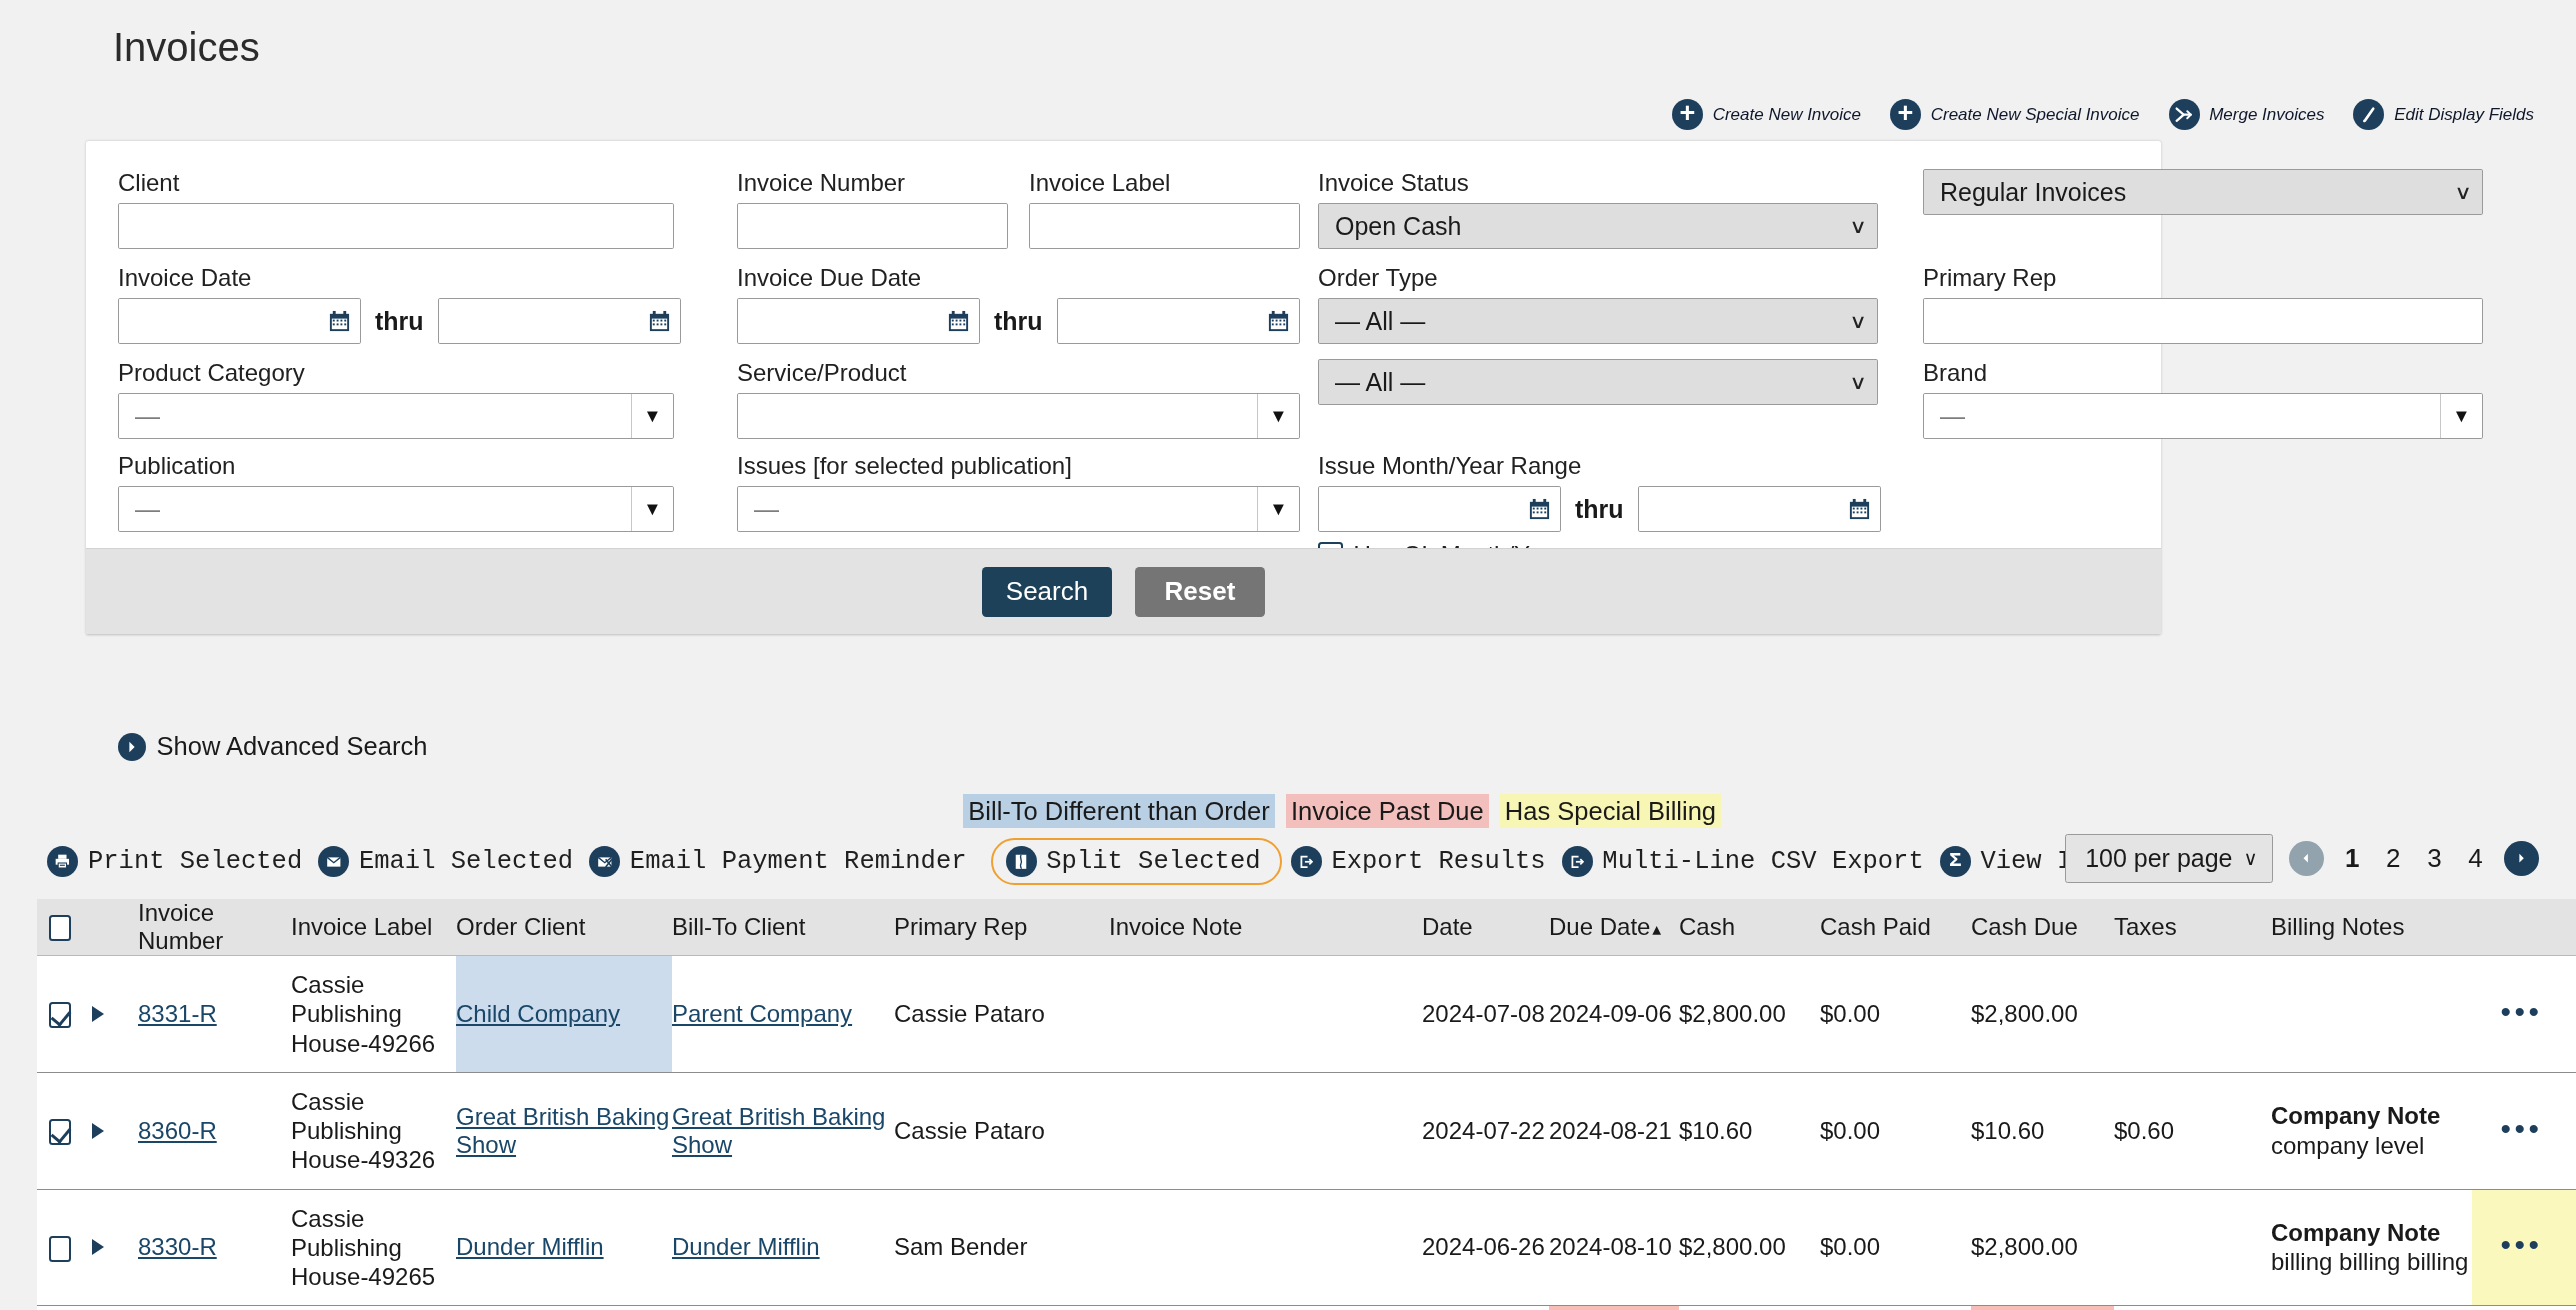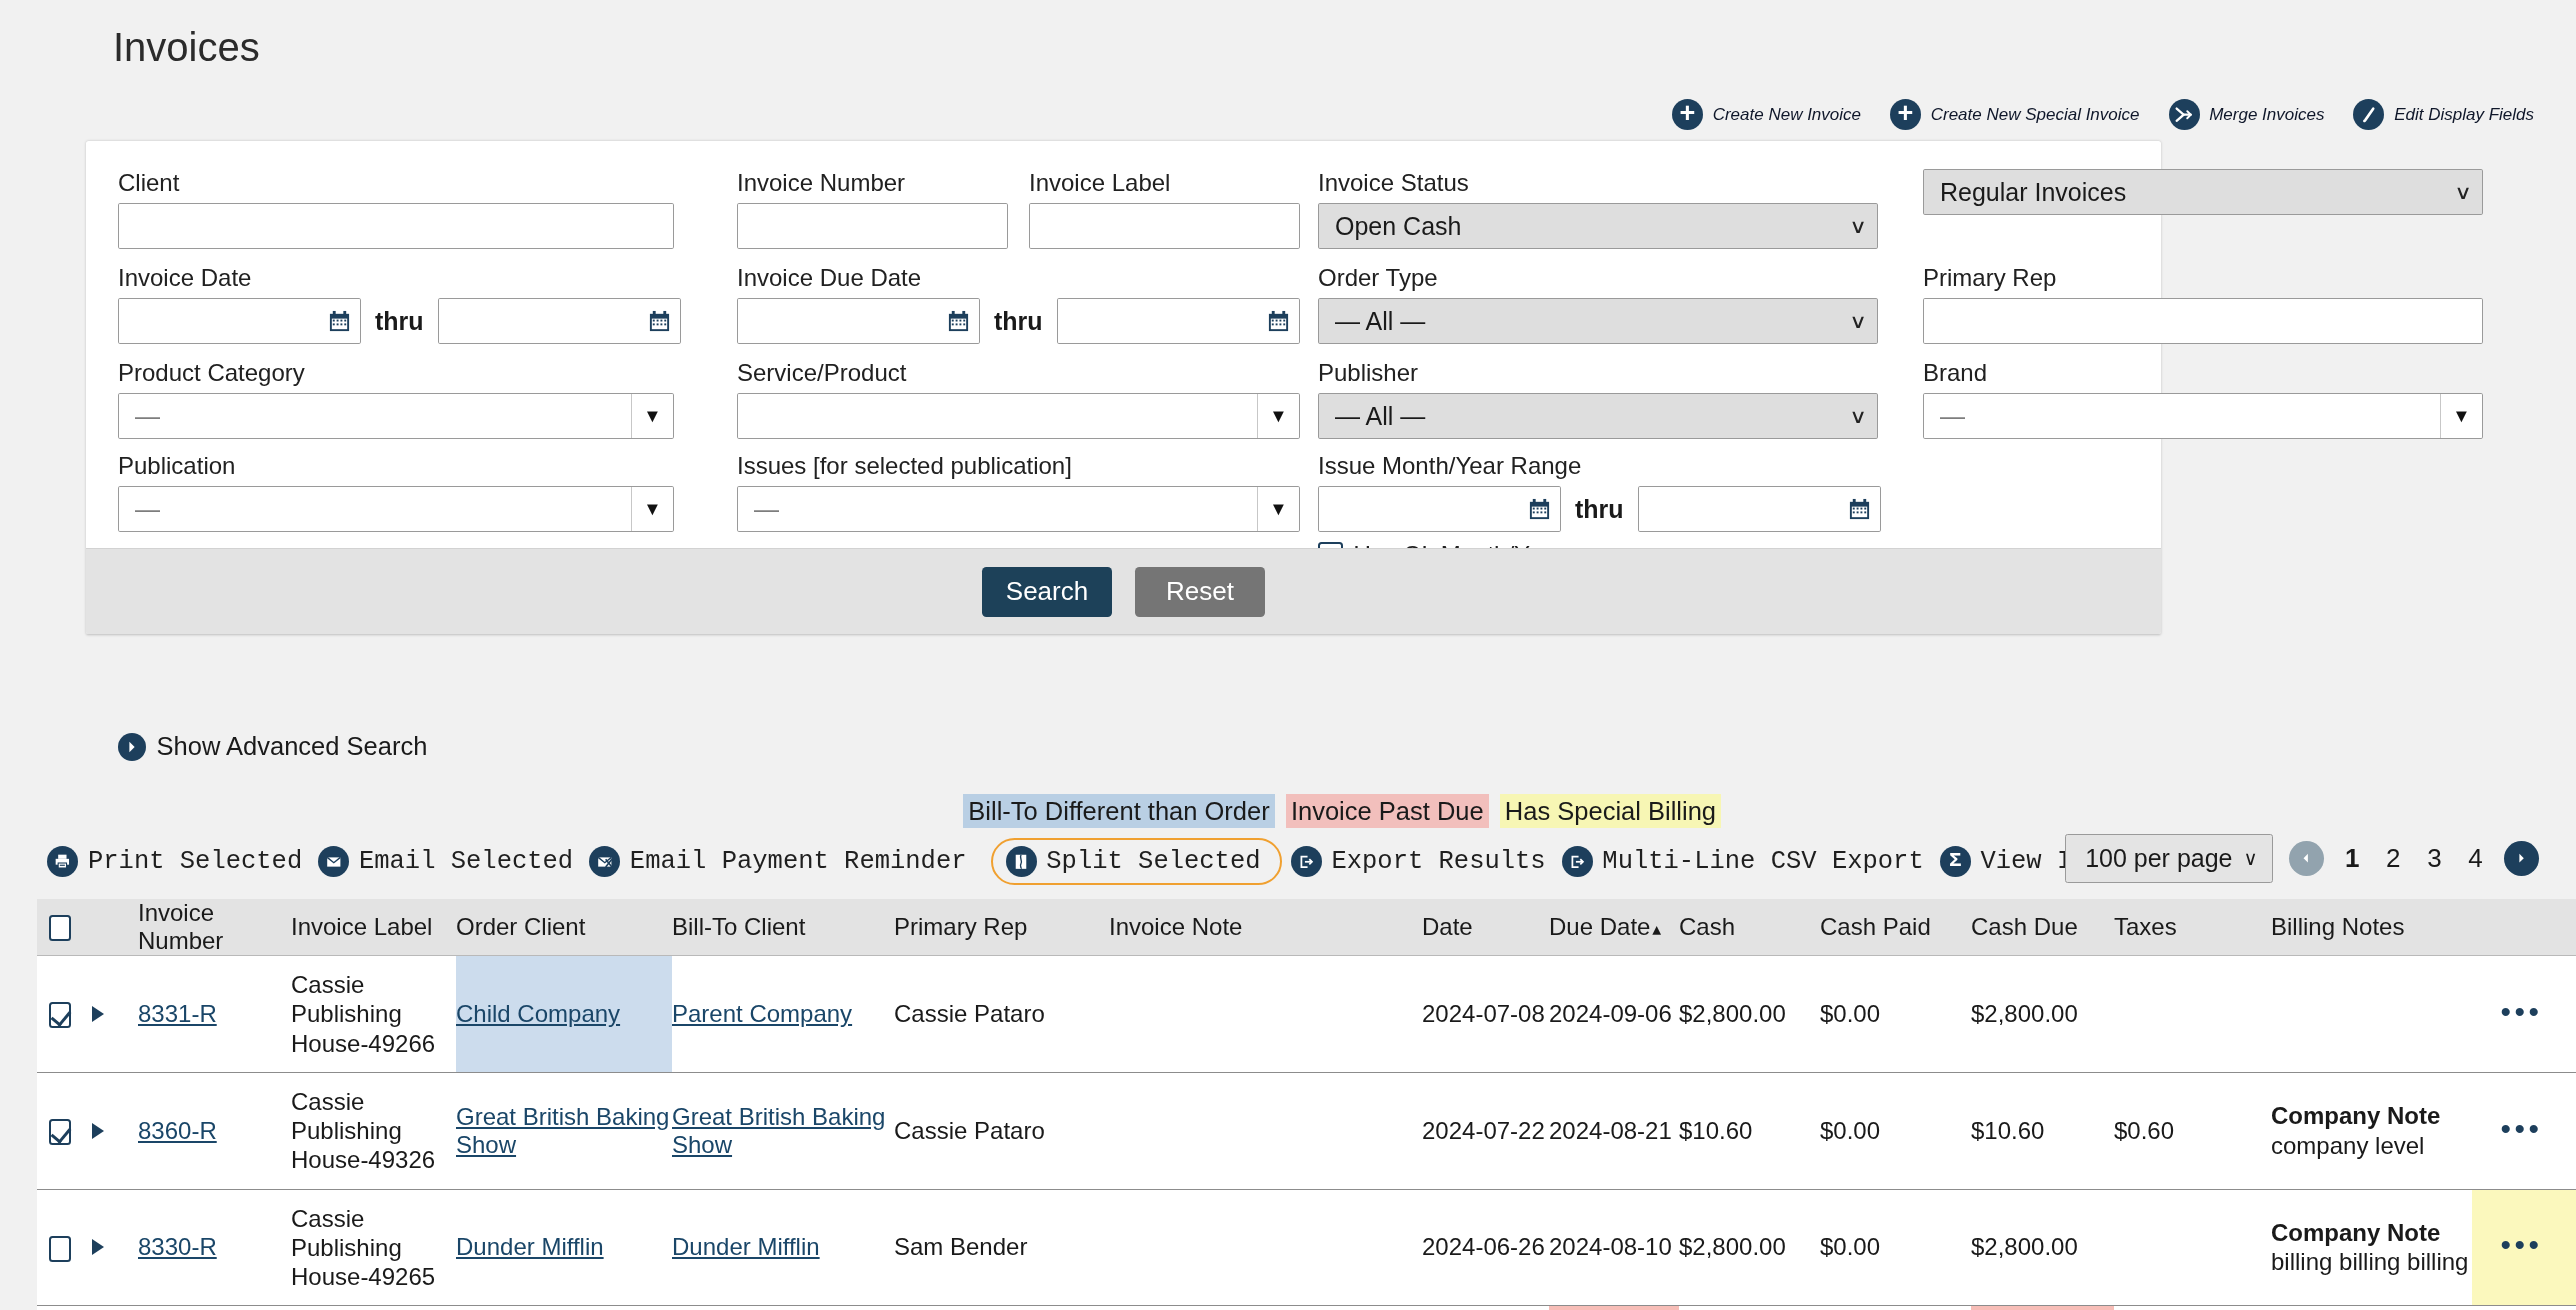--- a/index.html
+++ b/index.html
@@ -83,21 +83,21 @@
     position:absolute; left:0; bottom:0; width:100%; height:86px;
     background:#e3e3e3; border-top:0.9px solid #d2d2d2;
     display:flex; align-items:center; justify-content:center; gap:23px;
     border-bottom-left-radius:2.6px; border-bottom-right-radius:2.6px;
   }
   .btn {
     height: 50px; min-width: 130px; border-radius:4.4px; border:none;
     font-size: 26px; color:#fff; cursor:pointer; font-family:"Liberation Sans", sans-serif;
   }
   .btn.primary { background:#1d4159; }
-  .btn.secondary { background:#757575; }
+  .btn.secondary { background:#757575;font-weight:bold; }
 
   
   .legend { position:absolute; top: 794px; left: 963px; display:flex; gap: 10.6px; }
   .legend span { font-size: 25.5px; padding: 2.6px 5.3px; color:#1a1a1a; white-space:nowrap; }
   .lg-bill { background:#b9cfe4; }
   .lg-past { background:#f2bfbc; }
   .lg-spec { background:#f7f6b4;text-align:center; }
 
   
   .res-toolbar {
@@ -337,21 +337,20 @@
       </div>
     </div>
     <div class="fld" style="left:651px; top:218px; width:563px;">
       <label>Service/Product</label>
       <div class="picker">
         <span class="pv"></span>
         <span class="pbtn">▼</span>
       </div>
     </div>
     <div class="fld" style="left:1232px; top:218px; width:560px;">
-      <label>Publisher</label>
       <div class="selbox">
         <span>— All —</span>
         <span class="chev">∨</span>
       </div>
     </div>
     <div class="fld" style="left:1837px; top:218px; width:560px;">
       <label>Brand</label>
       <div class="picker">
         <span class="pv">—</span>
         <span class="pbtn">▼</span>

